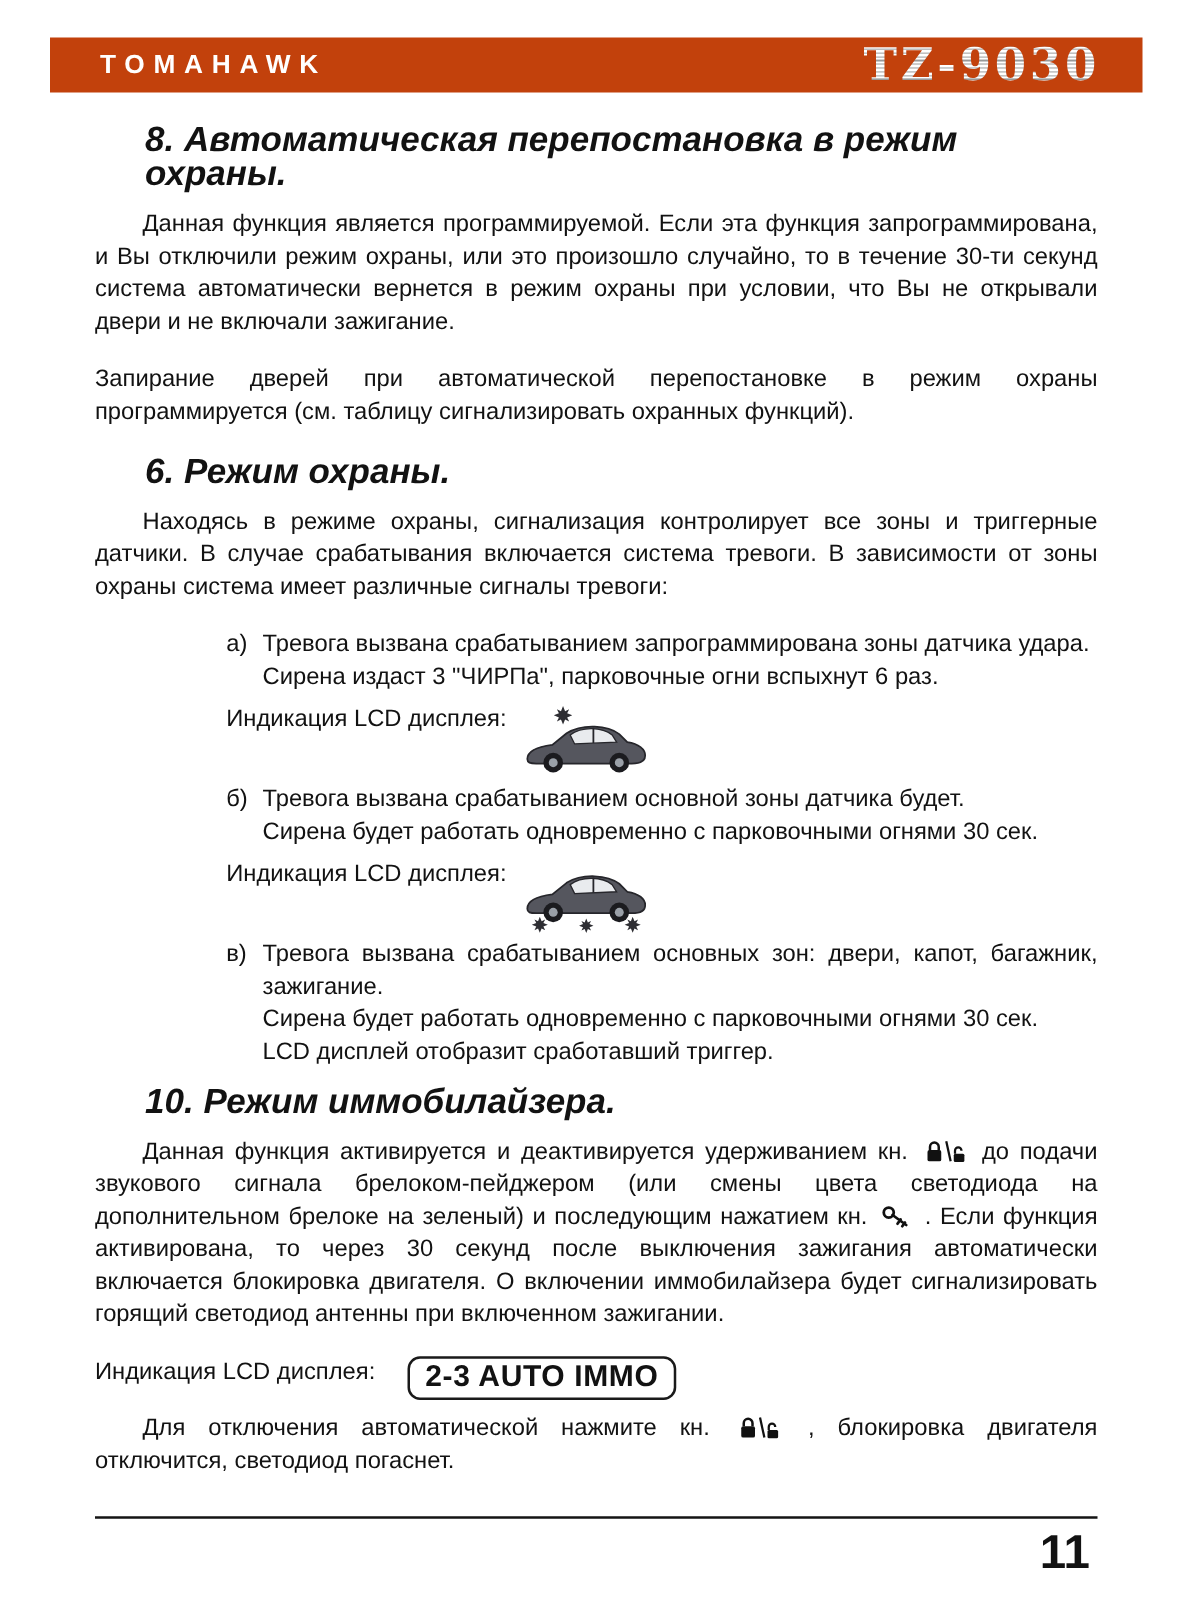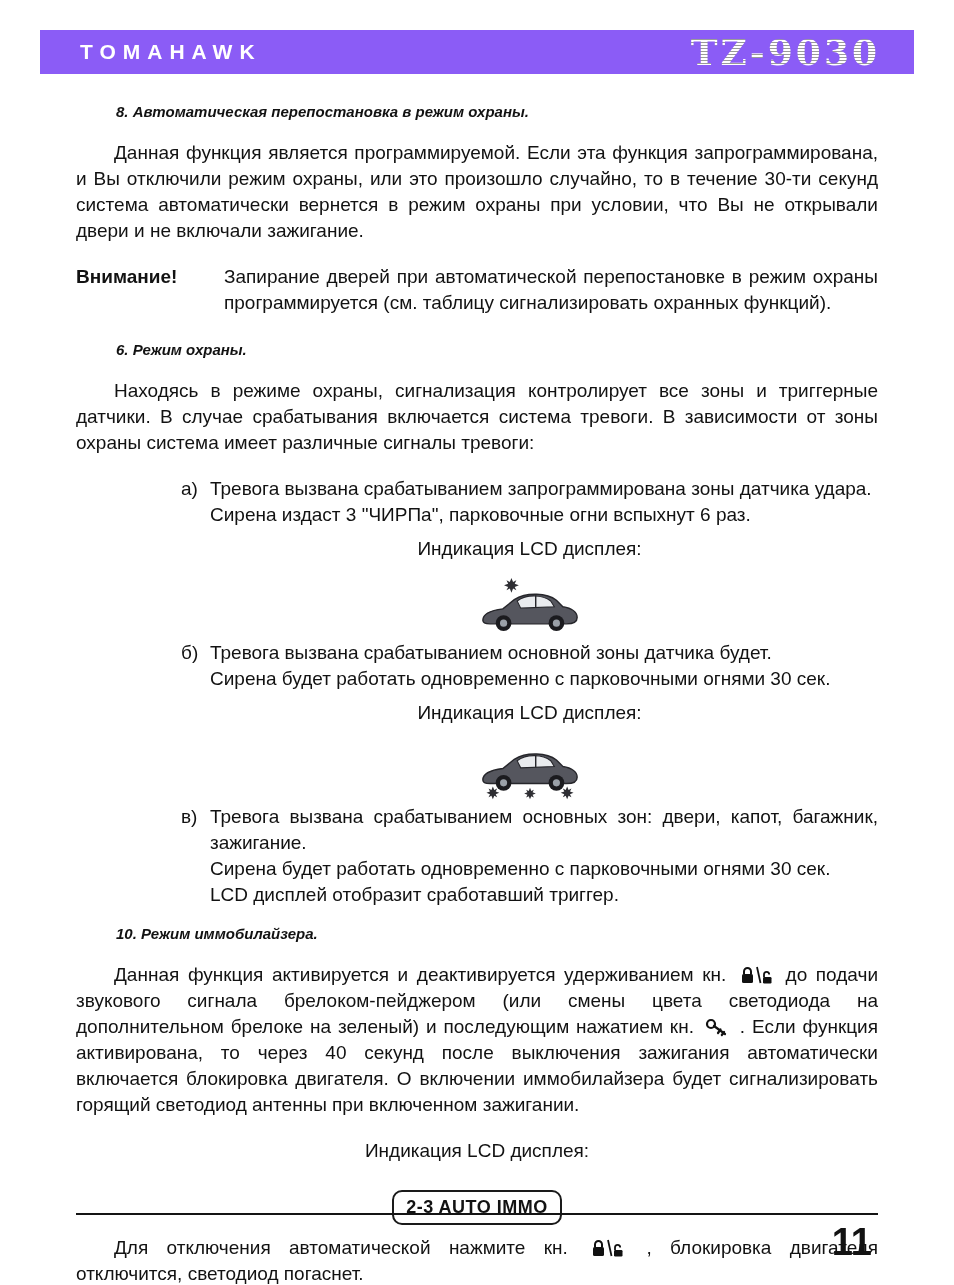--- a/index.html
+++ b/index.html
@@ -11,21 +11,21 @@
   }
   .page {
     position:relative;
     width:954px; height:1285px;
     padding:30px 40px 20px;
     overflow:hidden;
     background:#fff;
   }
   
   .topbar {
-    background:#8b5cf6;
+    background:#c2410c;
     height:44px;
     display:flex; align-items:center; justify-content:space-between;
     padding:0 34px 0 40px;
   }
   .brand {
     color:#fff; font-size:21px; letter-spacing:7px; font-weight:600;
   }
   .model {
     color:#fff;
     font-family:"DejaVu Serif","Liberation Serif",serif;
@@ -37,43 +37,43 @@
       -webkit-background-clip:text;
       -webkit-text-fill-color:transparent;
     }
   }
   
   .content {
     padding:12px 36px 0 36px;
     font-size:19px; line-height:26px;
   }
   .sec-title {
-    font-size:15px; font-weight:bold; font-style:italic;
+    font-size:28px; font-weight:bold; font-style:italic;
     margin:12px 0 15px 40px;
     line-height:27px;
   }
   .para { text-align:justify; margin-bottom:20px; }
   .indent { text-indent:38px; }
   .warning-row { display:flex; margin-bottom:20px; }
   .warning-label { width:148px; flex:0 0 148px; font-weight:bold; }
   .warning-text { flex:1; text-align:justify; }
   .list-item { display:flex; margin-left:105px; }
   .item-label { width:29px; flex:0 0 29px; }
   .item-body { flex:1; text-align:justify; }
   .lcd-row {
-    display:flex; align-items:center;
-    margin:8px 0 4px 105px; gap:14px;flex-direction:column;
+    display:flex; align-items:flex-start;
+    margin:8px 0 4px 105px; gap:14px;
   }
   .lcd-row.sec10 { margin:6px 0 4px 0; gap:26px; }
   .car-svg { height:60px; width:auto; display:block; }
   .lcd-box {
     display:inline-block;
     border:2px solid #1a1a1a; border-radius:10px;
     padding:2px 12px 3px;
-    font-weight:bold; font-size:18px; letter-spacing:0.5px;
+    font-weight:bold; font-size:24px; letter-spacing:0.5px;
     white-space:nowrap;
   }
   .inline-icon { vertical-align:-4px; margin:0 4px; }
   .spacer-sm { height:6px; }
   
   .footer {
     position:absolute; left:76px; right:76px; bottom:26px;
   }
   .footer-rule { border-top:2px solid #141414; }
   .page-number {
@@ -91,21 +91,20 @@
     <span class="model">TZ-9030</span>
   </header>
 
   <main class="content">
 
     <h2 class="sec-title">8. Автоматическая перепостановка в режим охраны.</h2>
 
     <p class="para indent">Данная функция является программируемой. Если эта функция запрограммирована, и Вы отключили режим охраны, или это произошло случайно, то в течение 30-ти секунд система автоматически вернется в режим охраны при условии, что Вы не открывали двери и не включали зажигание.</p>
 
     <div class="warning-row">
-      <span class="warning-label">Внимание!</span>
       <p class="warning-text">Запирание дверей при автоматической перепостановке в режим охраны программируется (см. таблицу сигнализировать охранных функций).</p>
     </div>
 
     <h2 class="sec-title">6. Режим охраны.</h2>
 
     <p class="para indent">Находясь в режиме охраны, сигнализация контролирует все зоны и триггерные датчики. В случае срабатывания включается система тревоги. В зависимости от зоны охраны система имеет различные сигналы тревоги:</p>
 
     <div class="list-item">
       <span class="item-label">а)</span>
       <div class="item-body">
@@ -170,21 +169,21 @@
         <rect x="3" y="9" width="11" height="9" rx="1.5" fill="#111"></rect>
         <line x1="18" y1="2" x2="21.5" y2="18" stroke="#111" stroke-width="1.8"></line>
         <path d="M25 12 V9.5 a2.6 2.6 0 0 1 5.2 0" fill="none" stroke="#111" stroke-width="1.8"></path>
         <rect x="24" y="12" width="8.5" height="6.5" rx="1.2" fill="#111"></rect>
       </svg>
       <span>до подачи звукового сигнала брелоком-пейджером (или смены цвета светодиода на дополнительном брелоке на зеленый) и последующим нажатием кн.</span>
       <svg class="inline-icon" width="24" height="20" viewBox="0 0 24 20" aria-hidden="true">
         <circle cx="6" cy="7" r="4" fill="none" stroke="#111" stroke-width="2.2"></circle>
         <path d="M9 9 L20 17 M15.5 12.5 L13 16 M19 15 L16.8 18" fill="none" stroke="#111" stroke-width="2.2" stroke-linecap="round"></path>
       </svg>
-      <span>. Если функция активирована, то через 40 секунд после выключения зажигания автоматически включается блокировка двигателя. О включении иммобилайзера будет сигнализировать горящий светодиод антенны при включенном зажигании.</span>
+      <span>. Если функция активирована, то через 30 секунд после выключения зажигания автоматически включается блокировка двигателя. О включении иммобилайзера будет сигнализировать горящий светодиод антенны при включенном зажигании.</span>
     </p>
 
     <div class="lcd-row sec10">
       <span>Индикация LCD дисплея:</span>
       <span class="lcd-box">2-3 AUTO IMMO</span>
     </div>
 
     <div class="spacer-sm"></div>
 
     <p class="para indent">

